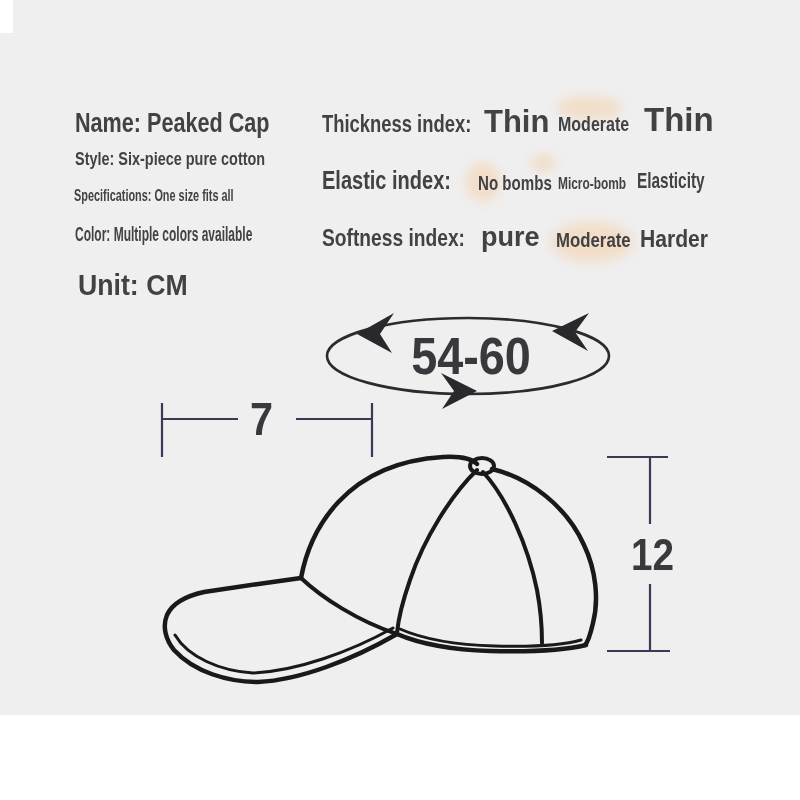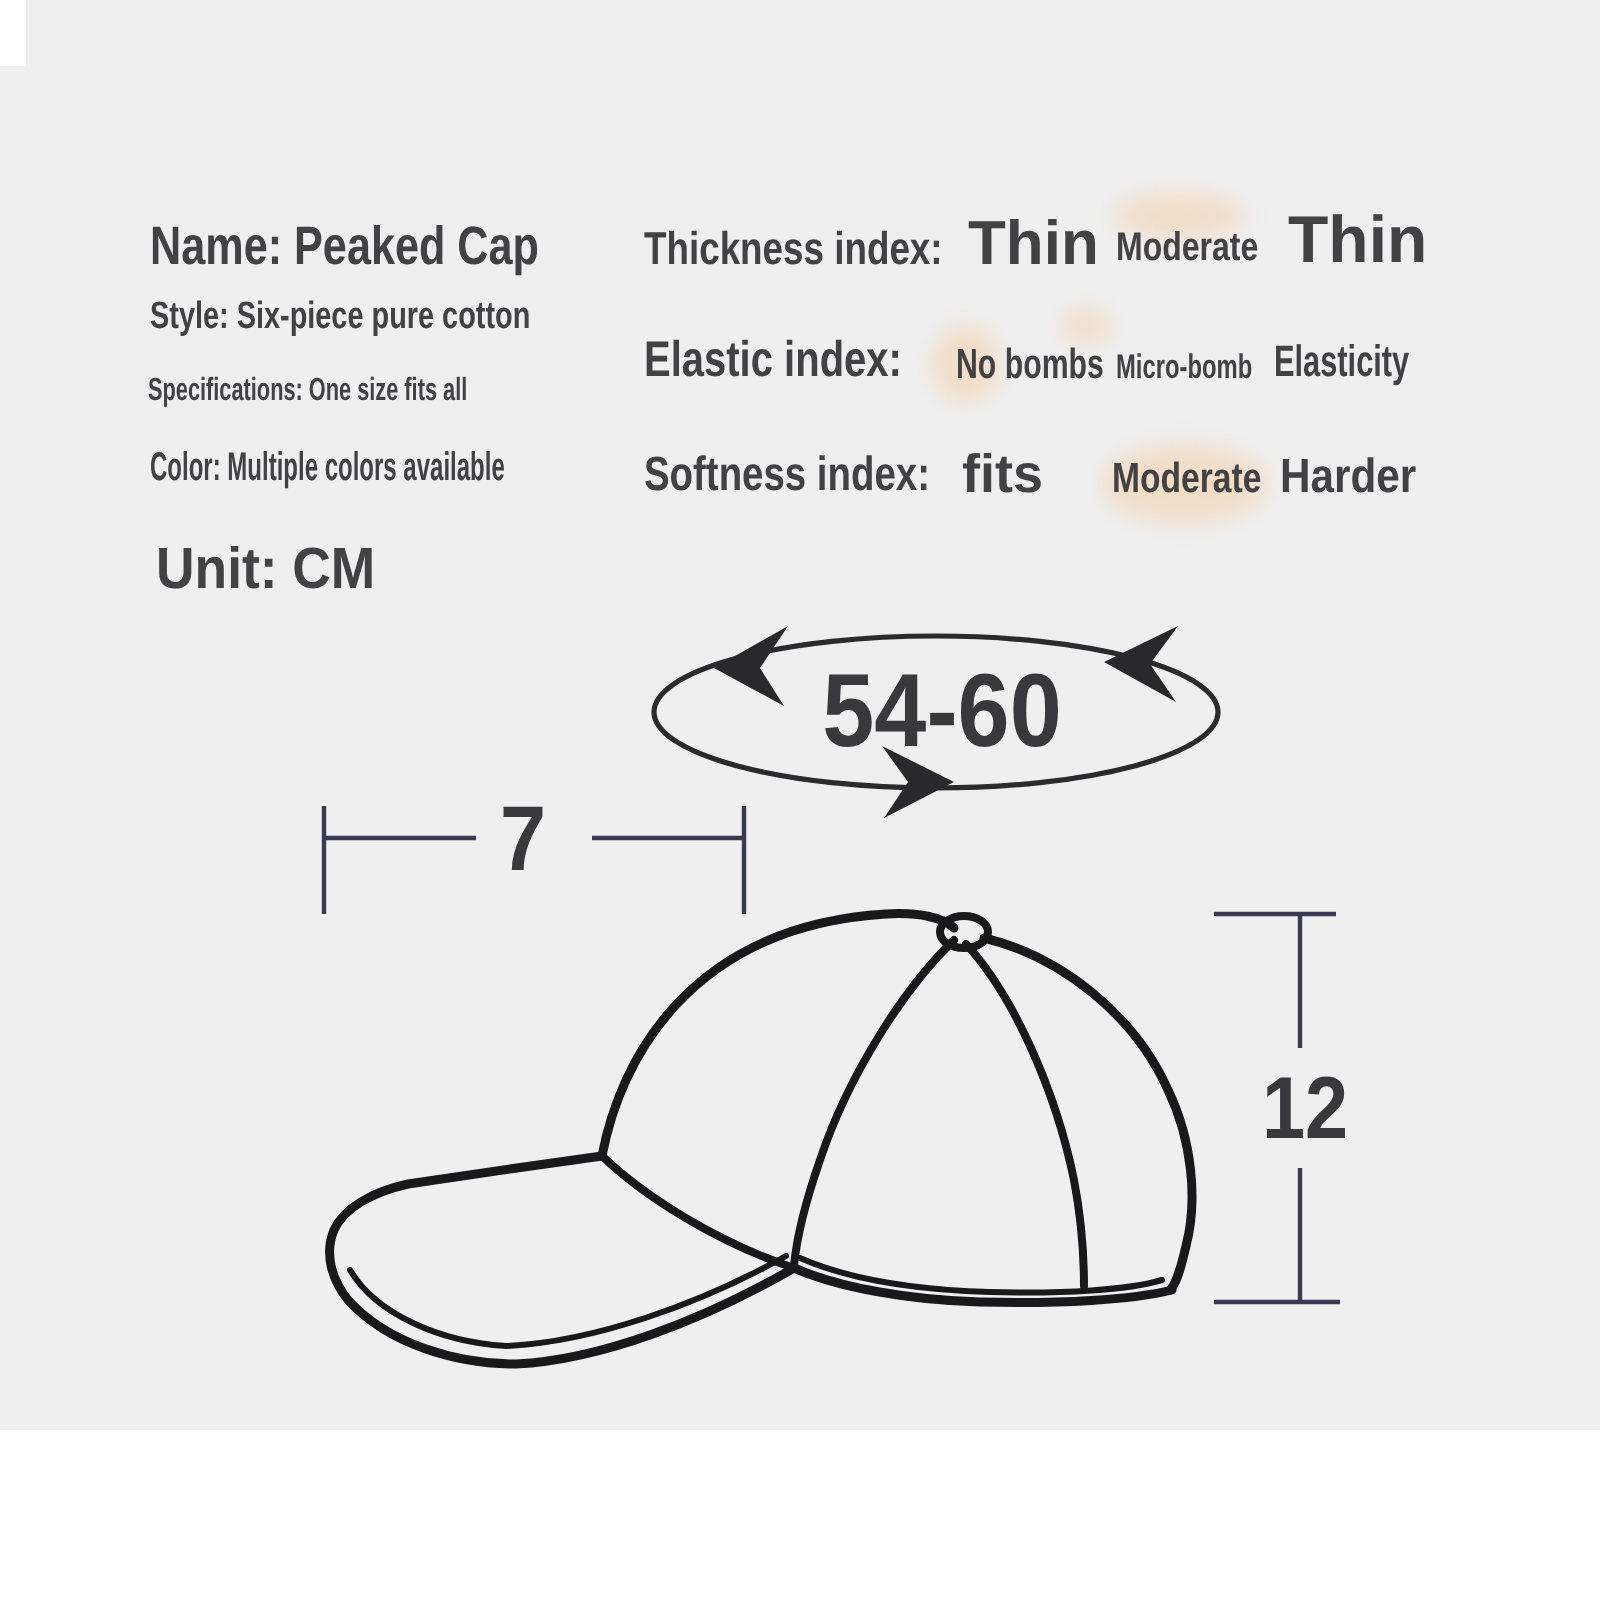--- a/index.html
+++ b/index.html
@@ -72,21 +72,21 @@
   <div class="txt" style="left:484px;top:106px;font-size:31px;--sx:1;">Thin</div>
   <div class="txt" style="left:558px;top:114px;font-size:20px;">Moderate</div>
   <div class="txt" style="left:644px;top:103px;font-size:33px;--sx:1;">Thin</div>
 
   <div class="txt" style="left:322px;top:168px;font-size:25px;">Elastic index:</div>
   <div class="txt" style="left:478px;top:172px;font-size:21px;--sx:0.72;">No bombs</div>
   <div class="txt" style="left:558px;top:175px;font-size:17px;--sx:0.7;">Micro-bomb</div>
   <div class="txt" style="left:637px;top:170px;font-size:22px;--sx:0.7;">Elasticity</div>
 
   <div class="txt" style="left:322px;top:226px;font-size:24px;">Softness index:</div>
-  <div class="txt" style="left:481px;top:224px;font-size:27px;--sx:1;">fits</div>
+  <div class="txt" style="left:481px;top:224px;font-size:27px;--sx:1;">pure</div>
   <div class="txt" style="left:556px;top:229px;font-size:21px;">Moderate</div>
   <div class="txt" style="left:640px;top:227px;font-size:24px;--sx:0.88;">Harder</div>
 
   <div class="num center" style="left:398px;top:330px;width:146px;font-size:52px;">54-60</div>
   <div class="num" style="left:250px;top:396px;font-size:46px;">7</div>
   <div class="num" style="left:631px;top:533px;font-size:44px;--sx:0.88;">12</div>
 
 </div>
 
 </body></html>

